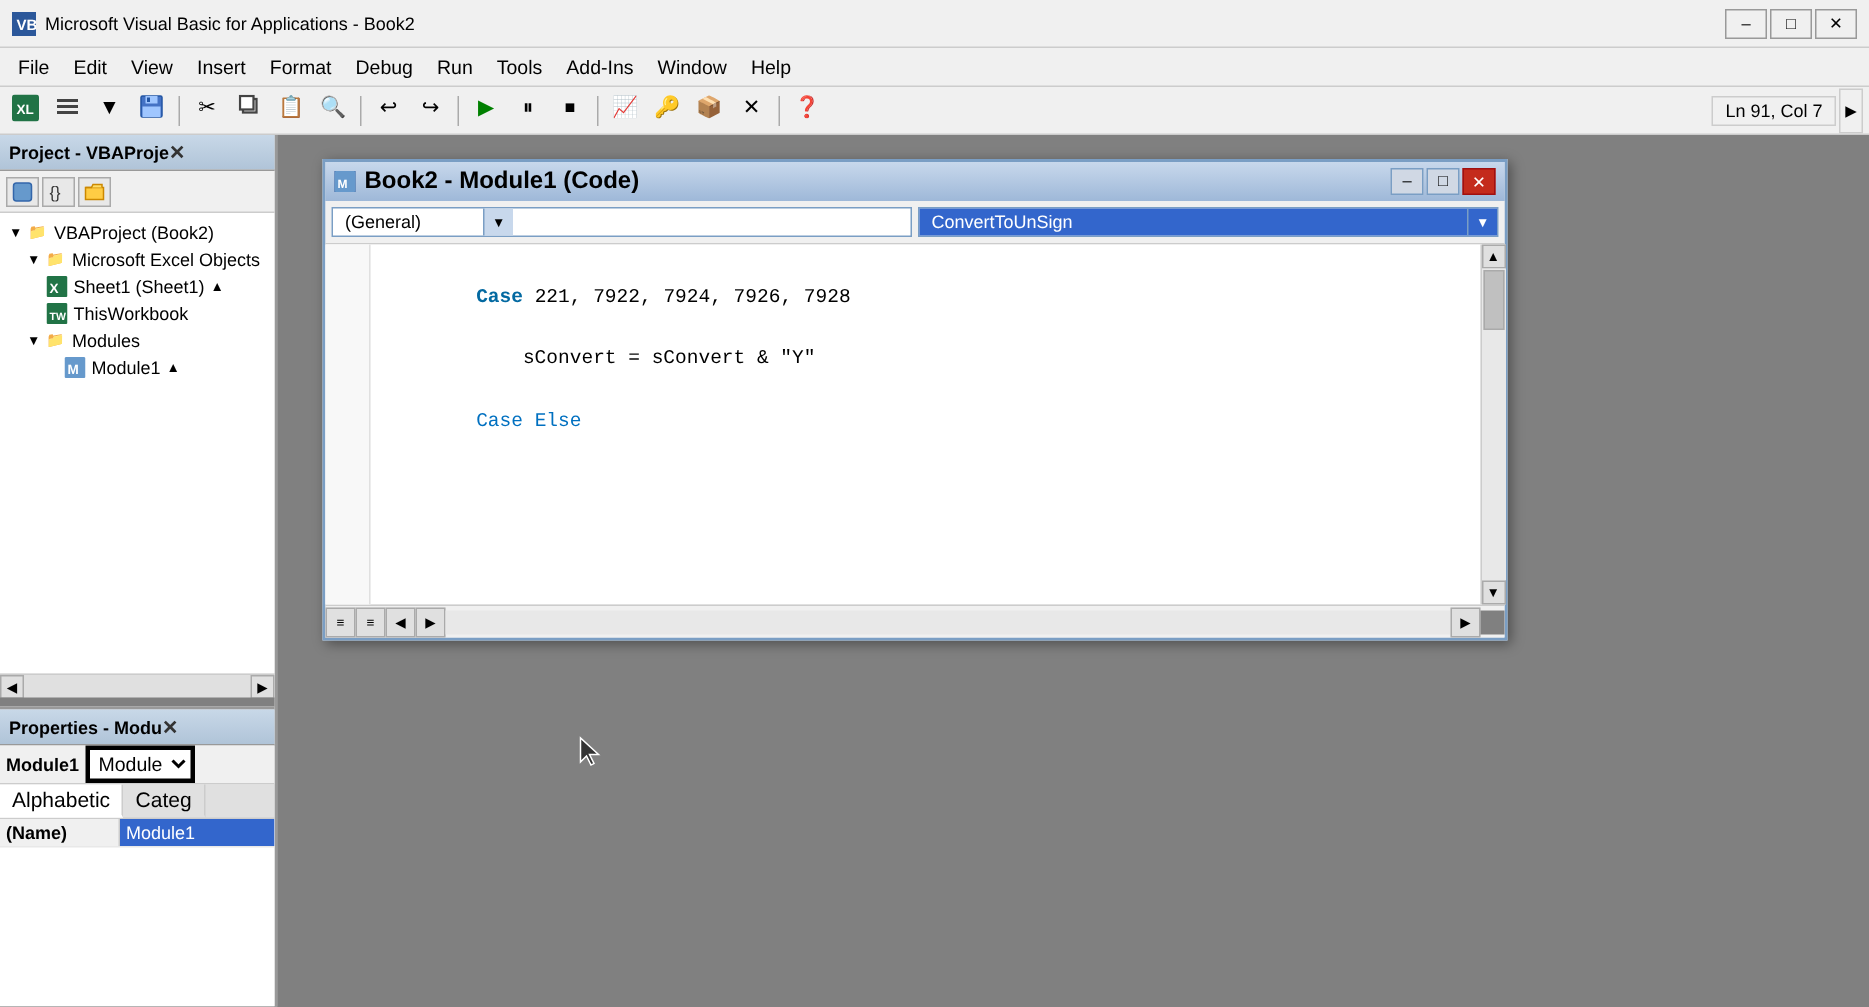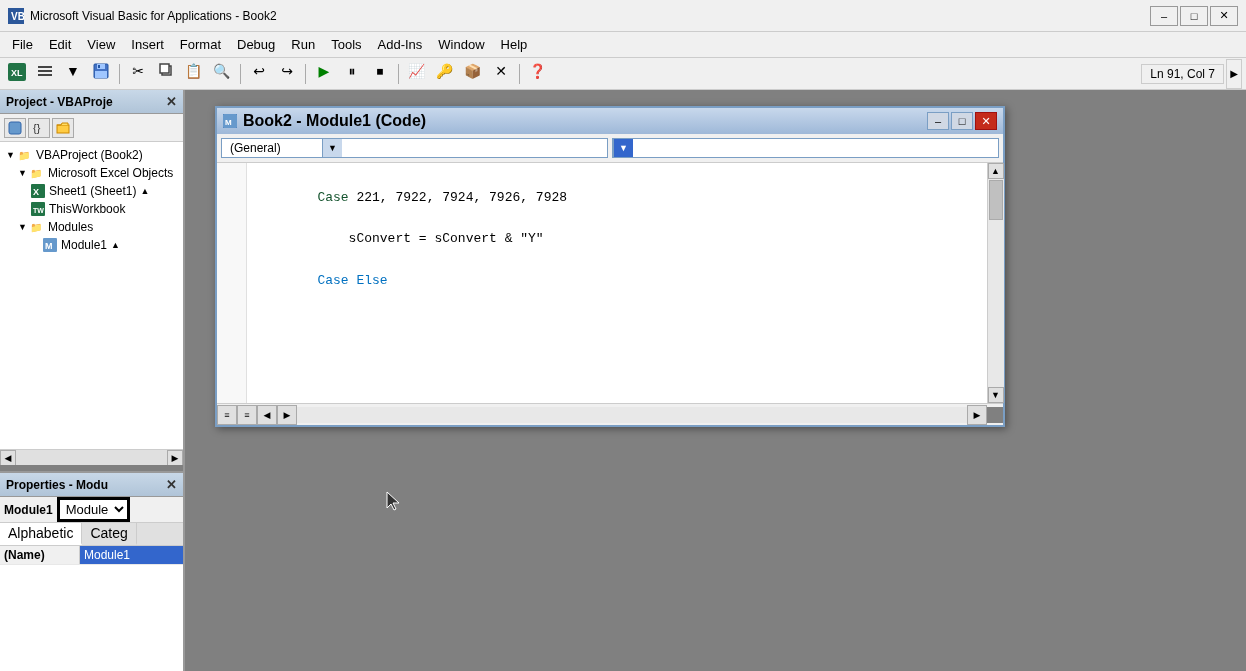--- a/index.html
+++ b/index.html
@@ -135,21 +135,20 @@
       display: flex;
       flex-direction: column;
       flex-shrink: 0;
     }
 
     .panel-header {
       background: linear-gradient(to bottom, #c8d8e8, #b0c4d8);
       height: 24px;
       display: flex;
       align-items: center;
-      justify-content: space-between;
       padding: 0 6px;
       font-size: 12px;
       font-weight: bold;
       border-bottom: 1px solid #999;
     }
     .panel-close {
       cursor: pointer;
       font-size: 13px;
       font-weight: bold;
       color: #333;
@@ -716,30 +715,31 @@
           <button class="code-title-btn close-btn">✕</button>
         </div>
       </div>
 
       <div class="code-dropdowns">
         <div class="code-dropdown" style="flex:1; margin-right:4px;">
           <span class="code-dropdown-label">(General)</span>
           <span class="code-dropdown-arrow">▼</span>
         </div>
         <div class="code-dropdown selected" style="flex:1;">
+          <span class="code-dropdown-label" style="background:#3366cc;color:white;flex:1;display:block;padding:2px 8px;">ConvertToUnSign</span>
           <span class="code-dropdown-arrow" style="background:#3366cc;color:white;">▼</span>
         </div>
       </div>
 
       <div class="code-body">
         <div class="line-nums">
         </div>
         <div class="code-content">
           <div class="code-line">&nbsp;</div>
-          <div class="code-line">        <span style="color:#14532d;">Case</span> 221, 7922, 7924, 7926, 7928</div>
+          <div class="code-line">        <span style="color:#0369a1;font-weight:bold;">Case</span> 221, 7922, 7924, 7926, 7928</div>
           <div class="code-line">&nbsp;</div>
           <div class="code-line">            sConvert = sConvert &amp; "Y"</div>
           <div class="code-line">&nbsp;</div>
           <div class="code-line">        <span style="color:#0070c0;margin-top:24px;">Case Else</span></div>
           <div class="code-line">&nbsp;</div>
         </div>
 
         <div class="code-scroll-v">
           <button class="scroll-btn">▲</button>
           <div class="scroll-track">

